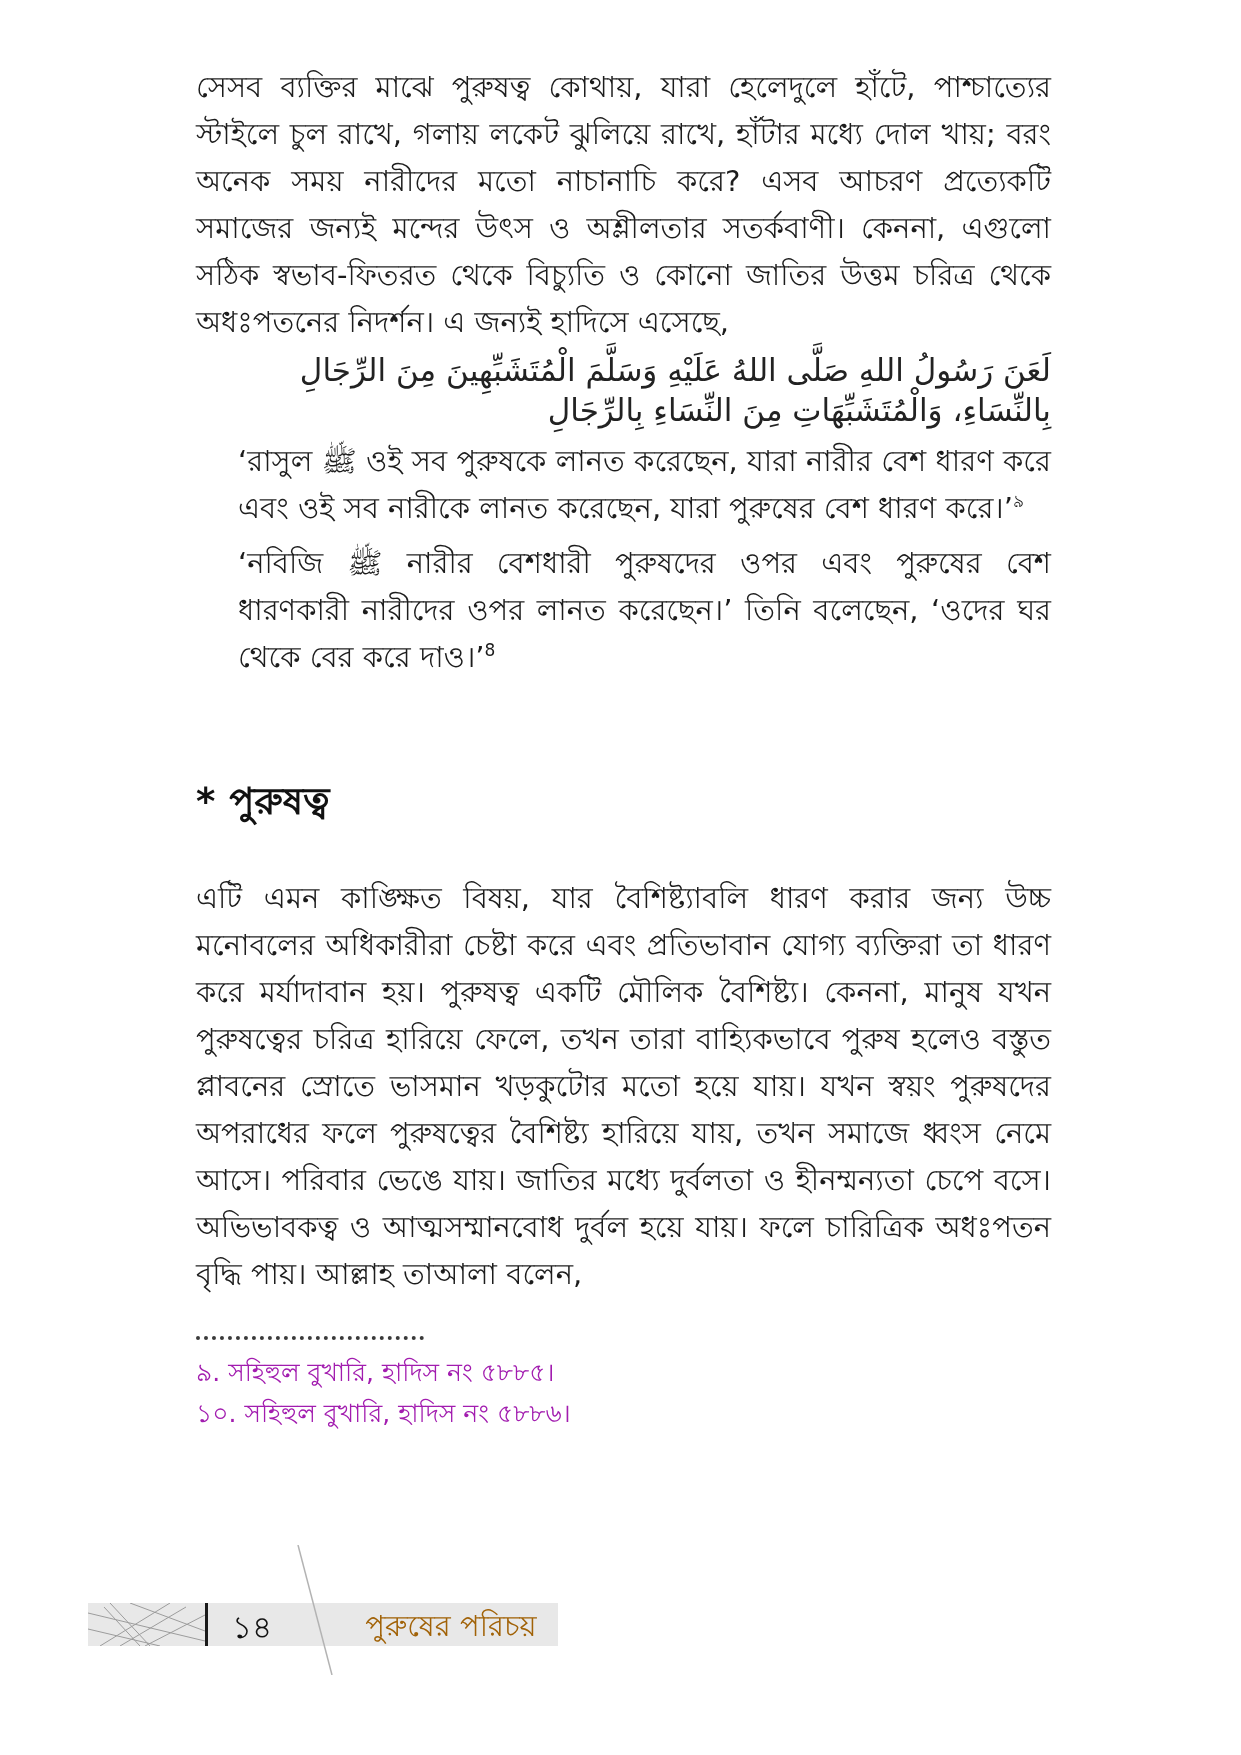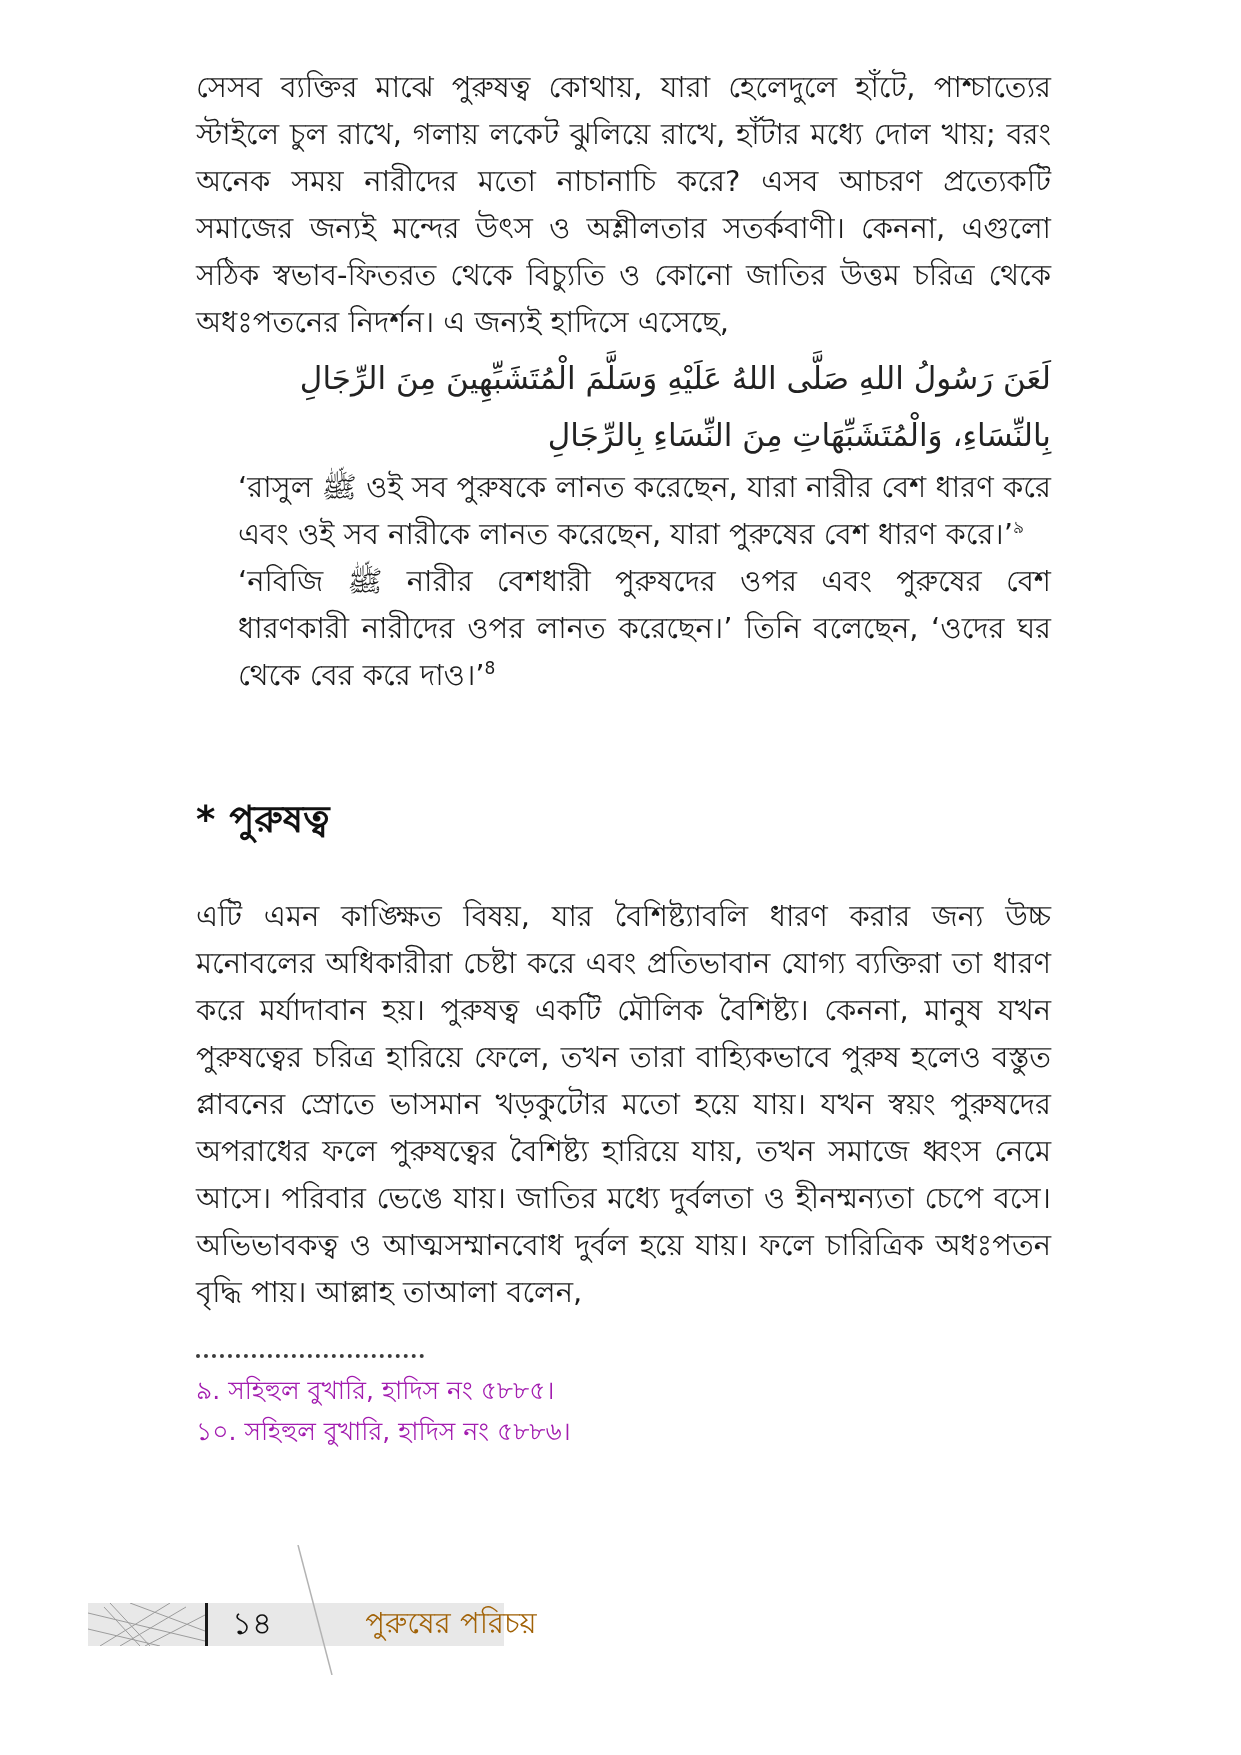--- a/index.html
+++ b/index.html
@@ -26,26 +26,27 @@
     text-align: justify;
     color: #1c1c1c;
   }
   .para-1 { margin-top: 64px; }
   .para-2 { margin-top: 48px; }
   .arabic {
     direction: rtl;
     text-align: right;
     font-family: "DejaVu Sans", sans-serif;
     font-size: 31px;
-    line-height: 57px;
+    line-height: 40px;
     color: #222;
   }
   .arabic-1 { margin-top: 4px; }
   .arabic-2 { margin-top: 2px; }
   .quote {
+    margin-top: 8px;
     margin-left: 42px;
     font-size: 29px;
     line-height: 47px;
     text-align: justify;
   }
   sup.fn-ref {
     font-size: 17px;
     vertical-align: super;
     line-height: 0;
   }
@@ -67,25 +68,24 @@
     font-size: 25px;
     line-height: 41px;
     color: #a21caf;
   }
   .footnote-row { white-space: nowrap; }
   .footnote-row .fn-marker { margin-right: 8px; }
   .footer-bar {
     position: absolute;
     left: 88px;
     top: 1603px;
-    width: 416px;
+    width: 470px;
     height: 43px;
     background: #e8e8e8;
     display: flex;
-    align-items: center;
   }
   .footer-deco {
     width: 117px;
     height: 43px;
     flex: 0 0 auto;
   }
   .footer-divider {
     width: 3px;
     height: 43px;
     background: #1a1a1a;

